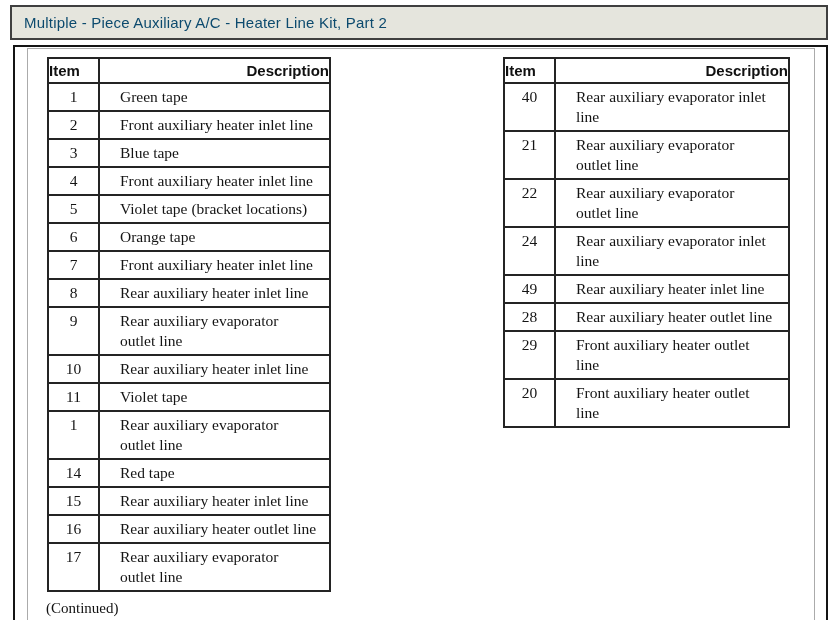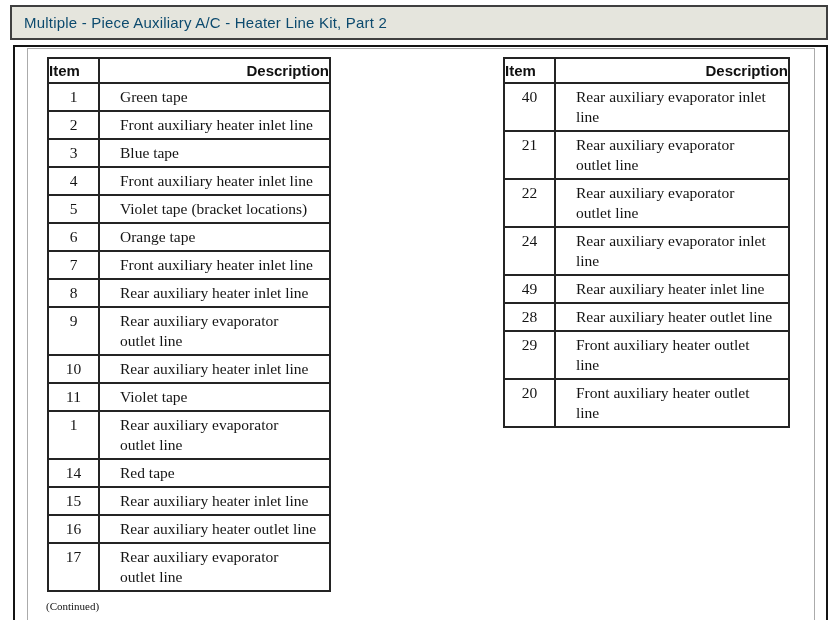--- a/index.html
+++ b/index.html
@@ -92,21 +92,21 @@
   .parts-table td.desc-c {
     padding-left: 20px;
     padding-right: 3px;
     white-space: pre-line;
   }
   .continued {
     position: absolute;
     left: 46px;
     top: 600px;
     font-family: "Liberation Serif", serif;
-    font-size: 11px;
+    font-size: 15px;
     color: #111;
   }
 </style>
 </head>
 <body>
 
 <div class="title-bar">
   <span class="title-text">Multiple - Piece Auxiliary A/C - Heater Line Kit, Part 2</span>
 </div>
 

